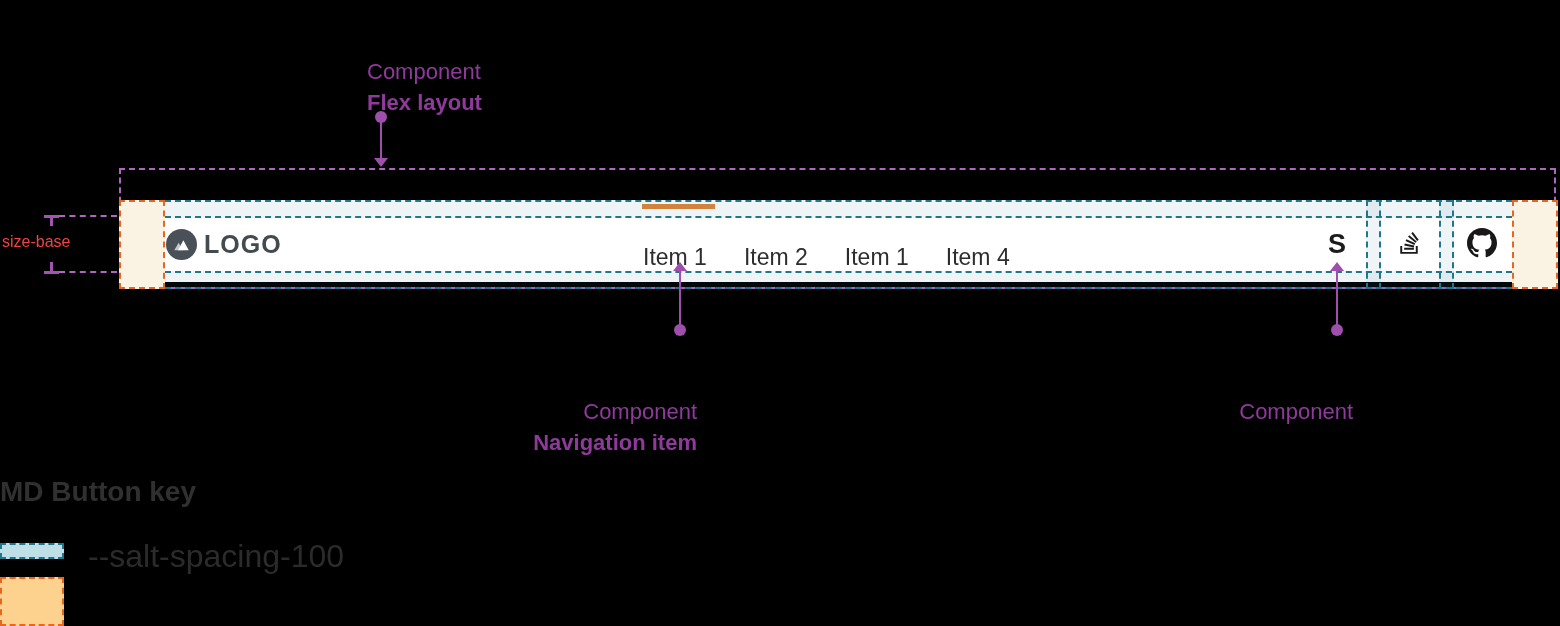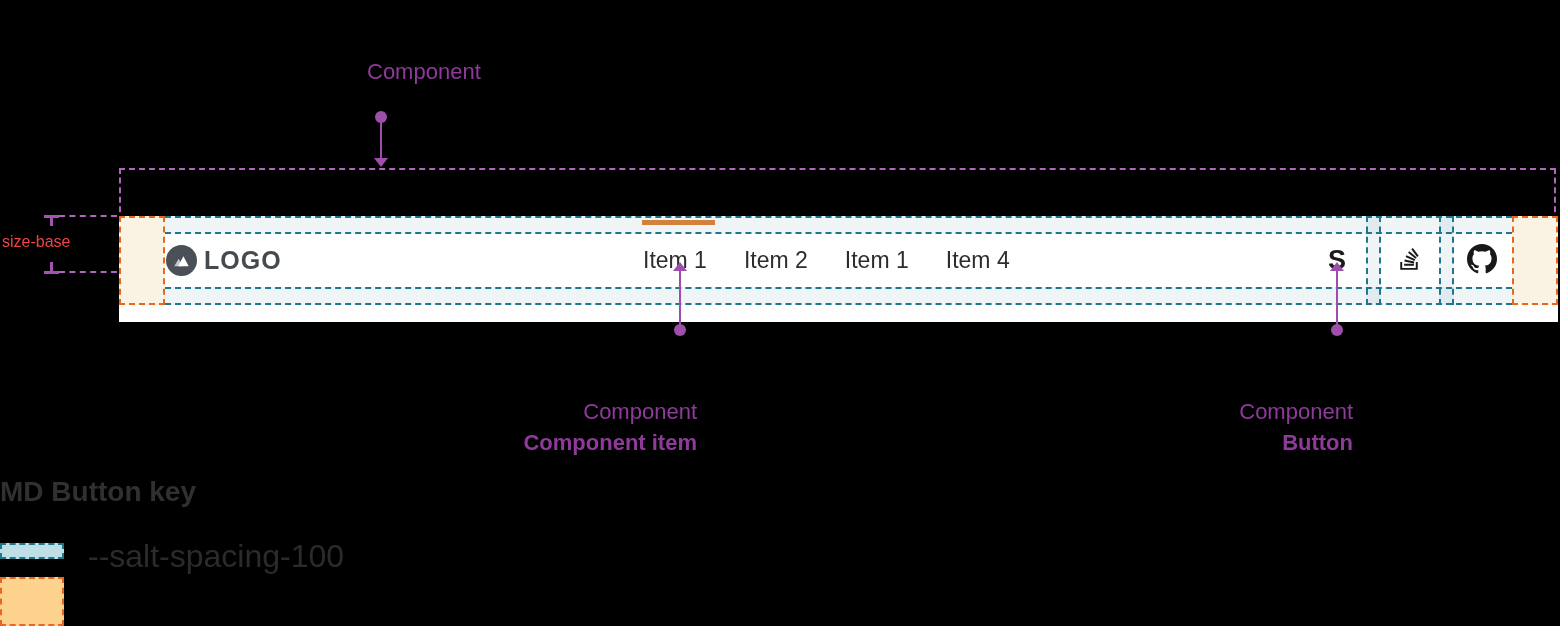--- a/index.html
+++ b/index.html
@@ -19,45 +19,46 @@
   .arrow-down{width:0;height:0;border-left:7px solid transparent;border-right:7px solid transparent;border-top:9px solid #9d4fab;}
   .arrow-up{width:0;height:0;border-left:7px solid transparent;border-right:7px solid transparent;border-bottom:9px solid #9d4fab;}
   
   .flex-box{left:119px;top:168px;width:1437px;height:121px;border:2px dashed #b066be;box-sizing:border-box;}
   
   .measure-dash{height:0;border-top:2px dashed #b066be;}
   .tick-h{height:3px;background:#a254b0;}
   .tick-v{width:3px;background:#a254b0;}
   .size-base-label{color:#ef4444;font-size:16px;}
   
-  .navbar{left:119px;top:216px;width:1439px;height:106px;background:#ffffff;}
+  .navbar{left:119px;top:200px;width:1439px;height:82px;background:#ffffff;}
   .sp300{background:#faf2e3;border:2px dashed #e8671f;box-sizing:border-box;}
   .sp100-h{background:rgba(32,119,140,0.07);border-top:2px dashed #20778c;border-bottom:2px dashed #20778c;box-sizing:border-box;}
   .sp100-v{background:rgba(32,119,140,0.07);border-left:2px dashed #20778c;border-right:2px dashed #20778c;box-sizing:border-box;}
   .active-bar{background:#d2823c;}
   .logo-wrap{display:flex;align-items:center;gap:7px;}
   .logo-circle{width:31px;height:31px;border-radius:50%;background:#4a5057;display:flex;align-items:center;justify-content:center;}
   .logo-text{font-size:25px;font-weight:800;color:#454a4f;letter-spacing:1px;}
-  .nav-items{display:flex;align-items:center;gap:37px;font-size:23px;color:#2d2d2d;}
+  .nav-items{display:flex;align-items:flex-end;gap:37px;font-size:23px;color:#2d2d2d;}
   .nav-item{cursor:pointer;white-space:nowrap;}
   .nav-btn{display:flex;align-items:center;justify-content:center;width:48px;height:53px;cursor:pointer;}
   .s-glyph{font-size:27px;font-weight:700;color:#1c1c1c;}
   
   .legend-title{font-size:28px;font-weight:700;color:#303030;}
   .legend-label{font-size:32px;color:#2b2b2b;}
   .swatch-100{background:#bedfe6;border:2px dashed #20778c;box-sizing:border-box;}
   .swatch-300{background:#fcd28e;border:2px dashed #e8671f;box-sizing:border-box;}
 </style>
 </head>
 <body>
 
 <div id="canvas">
 
   <div class="abs ann" style="left:367px;top:12px;">
     <div class="eyebrow">Component</div>
+    <div class="title">Flex layout</div>
   </div>
 
   <div class="abs conn-dot" style="left:375px;top:111px;"></div>
   <div class="abs conn-stem" style="left:380px;top:122px;height:37px;"></div>
   <div class="abs arrow-down" style="left:374px;top:158px;"></div>
 
   <div class="abs flex-box"></div>
 
   <div class="abs size-base-label" style="left:2px;top:233px;">size-base</div>
   <div class="abs tick-h" style="left:44px;top:215px;width:15px;"></div>
@@ -115,29 +116,28 @@
         </svg>
       </span>
     </div>
   </div>
 
   <div class="abs arrow-up" style="left:673px;top:262px;"></div>
   <div class="abs conn-stem" style="left:679px;top:269px;height:56px;"></div>
   <div class="abs conn-dot" style="left:674px;top:324px;"></div>
   <div class="abs ann ann-right" style="left:397px;top:352px;width:300px;">
     <div class="eyebrow">Component</div>
-    <div class="title">Component item</div>
+    <div class="title">Navigation item</div>
   </div>
 
   <div class="abs arrow-up" style="left:1330px;top:262px;"></div>
   <div class="abs conn-stem" style="left:1336px;top:269px;height:56px;"></div>
   <div class="abs conn-dot" style="left:1331px;top:324px;"></div>
   <div class="abs ann ann-right" style="left:1053px;top:352px;width:300px;">
     <div class="eyebrow">Component</div>
-    <div class="title">Button</div>
   </div>
 
   <div class="abs legend-title" style="left:0;top:476px;">MD Button key</div>
   <div class="abs swatch-100" style="left:0;top:543px;width:64px;height:16px;"></div>
   <div class="abs legend-label" style="left:88px;top:538px;">--salt-spacing-100</div>
   <div class="abs swatch-300" style="left:0;top:577px;width:64px;height:49px;"></div>
 
 </div>
 
 </body></html>

